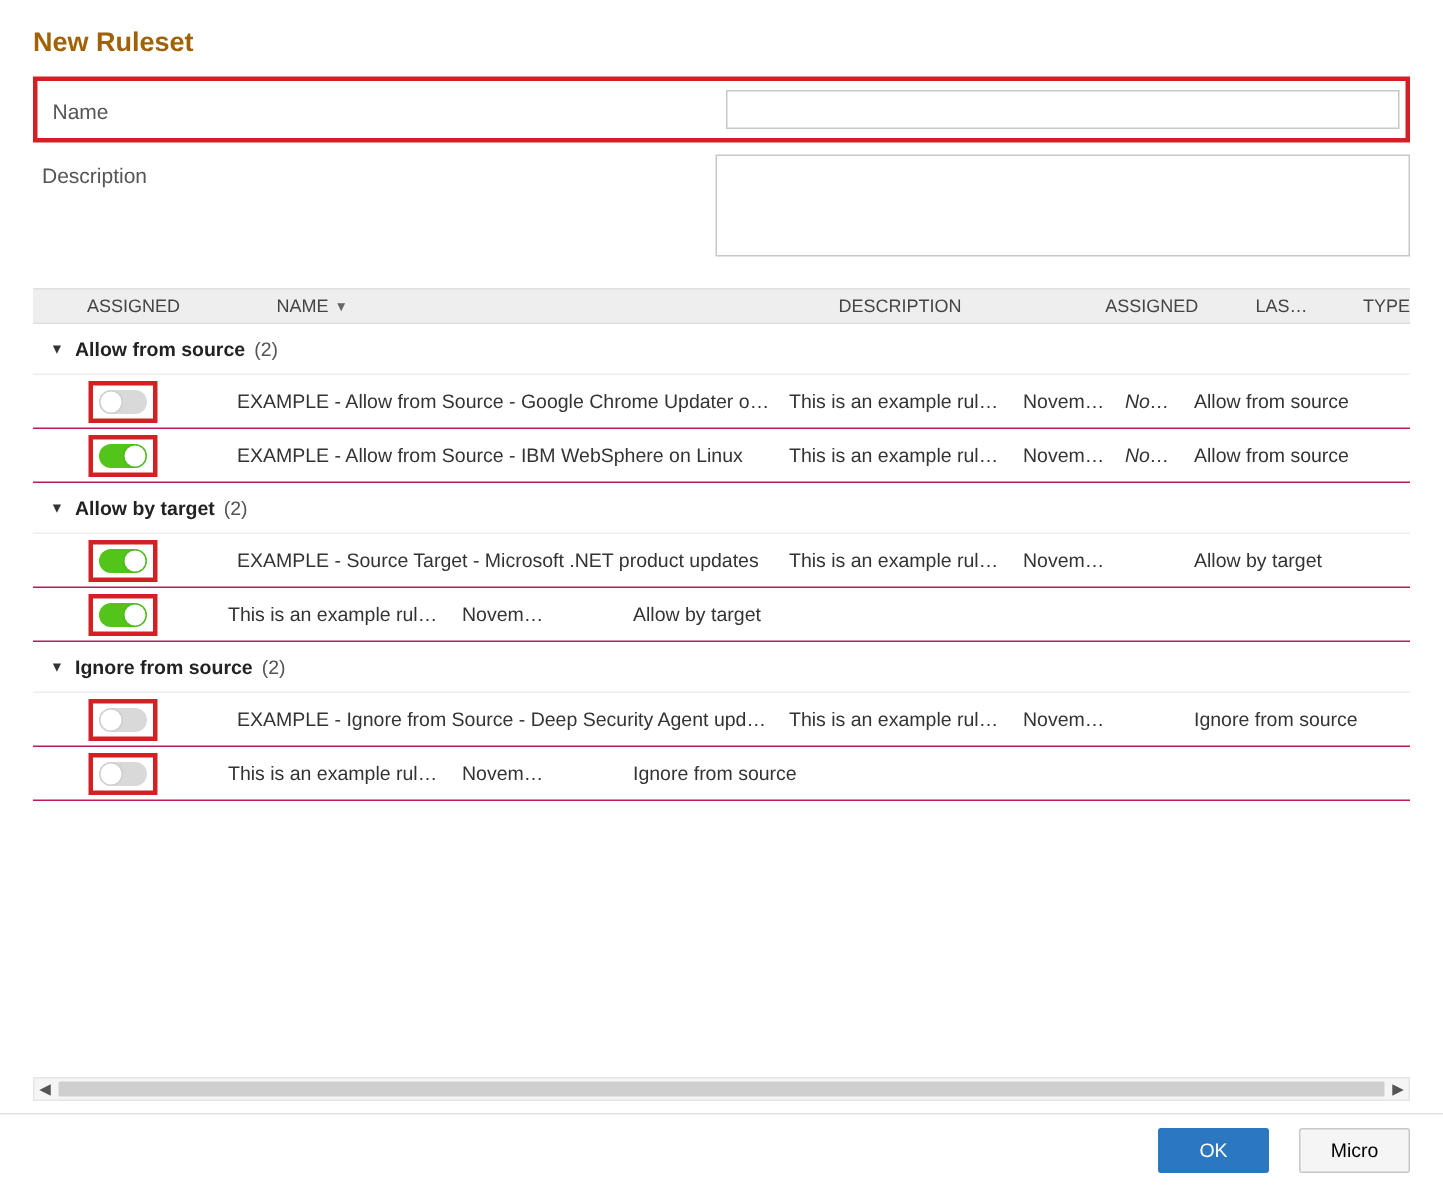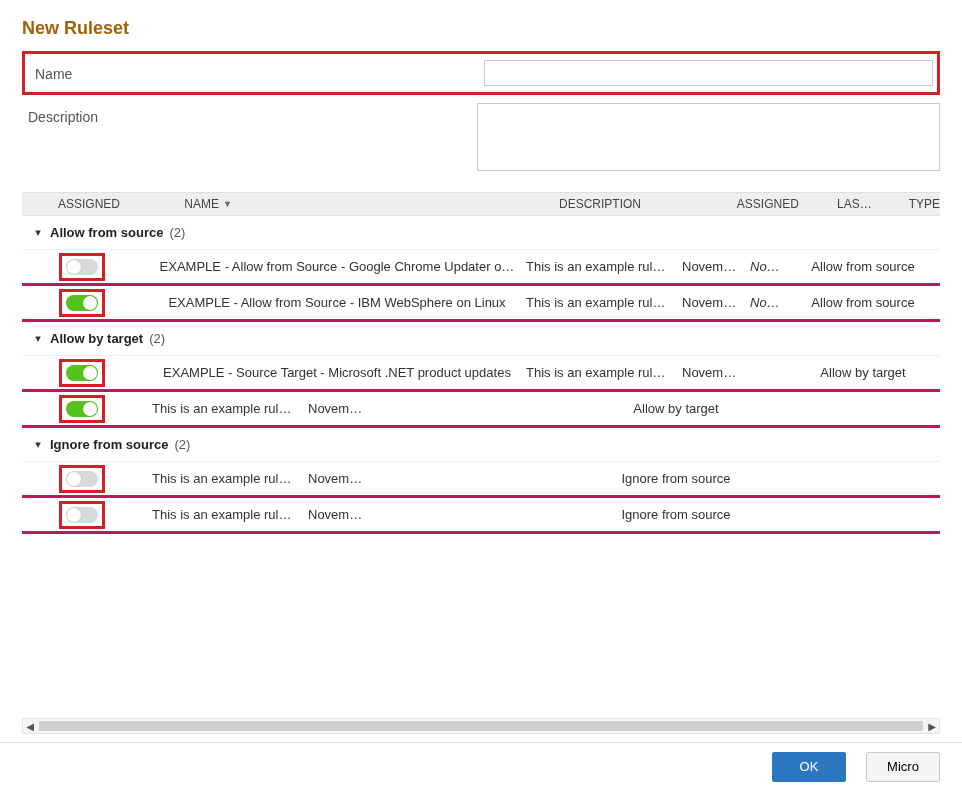--- a/index.html
+++ b/index.html
@@ -94,23 +94,22 @@
     color:#333;
     margin-right:6px;
     font-size:11px;
   }
   .group-title { font-weight:600; color:#222; }
   .group-count { color:#555; margin-left:6px; }
   .data-row {
     display:flex;
     align-items:center;
     height:36px;
-    border-bottom:3px solid #be185d;
+    border-bottom:1px solid #be185d;
     font-size:13px;
-    text-align:center;
   }
   .cell { overflow:hidden; white-space:nowrap; text-overflow:ellipsis; padding-right:10px; }
   .cell.cell-assigned { width:130px; display:flex; justify-content:center; }
   .cell.cell-name { width:374px; padding-left:6px; }
   .cell.cell-desc { width:156px; }
   .cell.cell-created { width:68px; }
   .cell.cell-last { width:46px;font-style:italic; }
   .cell.cell-type { flex:1; }
   .toggle-box {
     border:3px solid #d32024;
@@ -287,20 +286,21 @@
         <span class="group-count">  (2)</span>
       </div>
       <div class="data-row">
         <div class="cell cell-assigned">
           <div class="toggle-box">
             <div class="toggle">
               <div class="knob"></div>
             </div>
           </div>
         </div>
+        <div class="cell cell-name">EXAMPLE - Ignore from Source - Deep Security Agent upda…</div>
         <div class="cell cell-desc">This is an example rule. …</div>
         <div class="cell cell-created">Novemb…</div>
         <div class="cell cell-last"></div>
         <div class="cell cell-type">Ignore from source</div>
       </div>
       <div class="data-row">
         <div class="cell cell-assigned">
           <div class="toggle-box">
             <div class="toggle">
               <div class="knob"></div>

